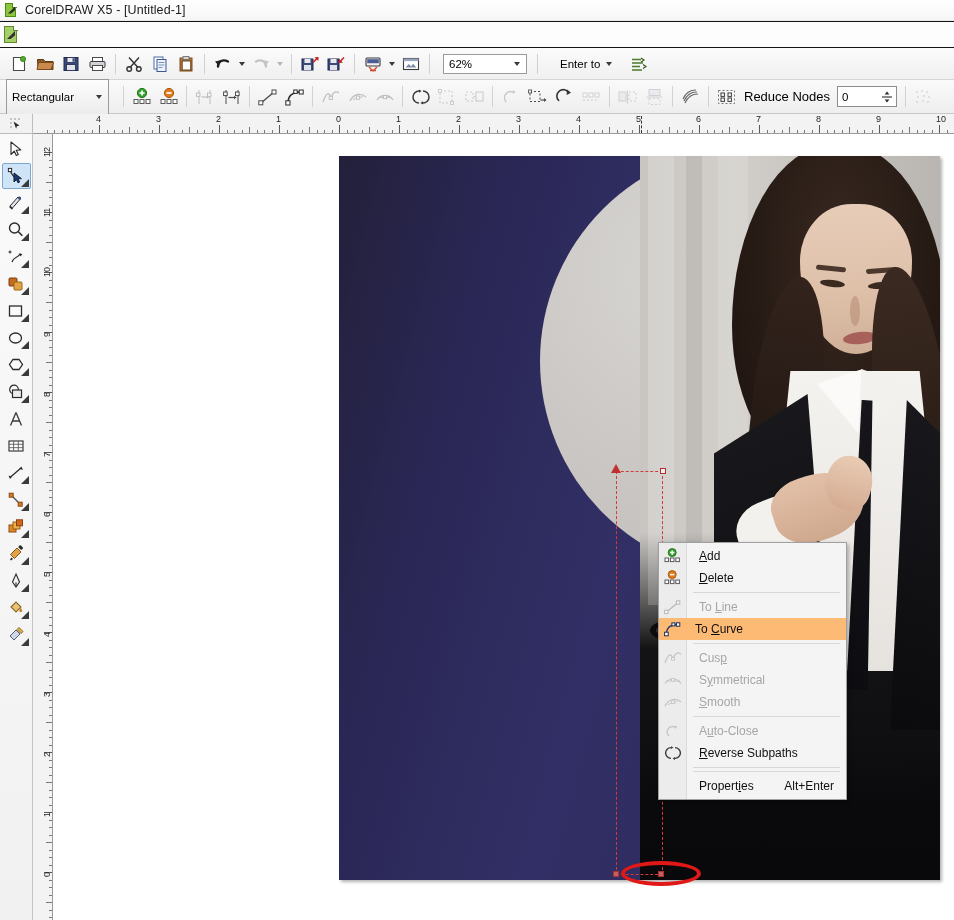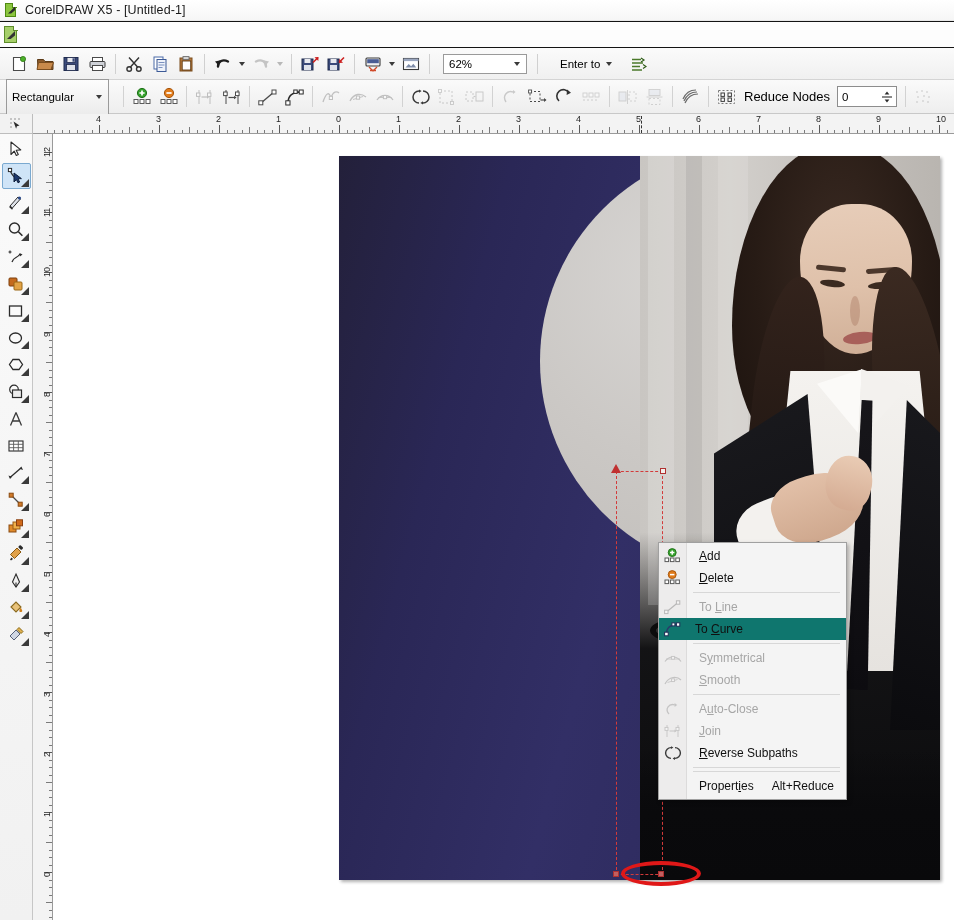--- a/index.html
+++ b/index.html
@@ -291,21 +291,21 @@
     position:relative; height:22px; display:flex; align-items:center;
     padding-left:28px; font-size:12px; color:#101010; white-space:nowrap;
   }
   .ctx-item .ic {
     position:absolute; left:3px; top:2px; width:22px; height:18px;
     display:flex; align-items:center; justify-content:center;
   }
   .ctx-item .lbl { padding-left:12px; }
   .ctx-item .lbl u { text-decoration:underline; }
   .ctx-item.disabled { color:#a6a6a6; }
-  .ctx-item.selected { background:#0f766e;padding-left:24px; }
+  .ctx-item.selected { background:#fdba74;padding-left:24px; }
   .ctx-item .accel { margin-left:auto; padding-right:12px; font-size:12px; }
   .ctx-sep { height:1px; background:#d7d7d7; margin:3px 6px 3px 34px; }
 
   svg { display:block; }
 </style>
 </head>
 <body>
 
 <div class="app">
 
@@ -1225,20 +1225,29 @@
             <rect x="13.4" y="1.8" width="3.4" height="3.4" fill="#fff" stroke="#1f2d55" stroke-width="1"></rect>
             <rect x="8.9" y="1.9" width="3" height="3" fill="#fff" stroke="#1f2d55" stroke-width="1"></rect>
           </svg>
         </span>
         <span class="lbl">To <u>C</u>urve</span>
       </div>
       <div class="ctx-sep"></div>
       <div class="ctx-item disabled">
         <span class="ic">
           <svg width="20" height="16" viewBox="0 0 20 16" opacity="0.42">
+            <path d="M2 13C5 4 8 2 10 9C12 2 16 2 18 4.5" stroke="#8a8a8a" stroke-width="1.2" fill="none"></path>
+            <rect x="8.6" y="7.4" width="2.8" height="2.8" fill="#fff" stroke="#8a8a8a" stroke-width="0.9"></rect>
+          </svg>
+        </span>
+        <span class="lbl">Cus<u>p</u></span>
+      </div>
+      <div class="ctx-item disabled">
+        <span class="ic">
+          <svg width="20" height="16" viewBox="0 0 20 16" opacity="0.42">
             <path d="M2 11.5C6 5.5 14 5.5 18 11.5" stroke="#8a8a8a" stroke-width="1.2" fill="none"></path>
             <path d="M3 9h14" stroke="#8a8a8a" stroke-width="0.8"></path>
             <rect x="8.6" y="6.4" width="2.8" height="2.8" fill="#fff" stroke="#8a8a8a" stroke-width="0.9"></rect>
           </svg>
         </span>
         <span class="lbl">S<u>y</u>mmetrical</span>
       </div>
       <div class="ctx-item disabled">
         <span class="ic">
           <svg width="20" height="16" viewBox="0 0 20 16" opacity="0.42">
@@ -1251,45 +1260,33 @@
       </div>
       <div class="ctx-sep"></div>
       <div class="ctx-item disabled">
         <span class="ic">
           <svg width="20" height="16" viewBox="0 0 20 16" opacity="0.4">
             <path d="M6 13C1.5 8 6 2 12 4" stroke="#8a8a8a" stroke-width="1.3" fill="none"></path>
             <path d="M11.6 2l2.6 2-2.6 2z" fill="#8a8a8a"></path>
           </svg>
         </span>
         <span class="lbl">A<u>u</u>to-Close</span>
-      </div>
-      <div class="ctx-item disabled">
-        <span class="ic">
-          <svg width="20" height="16" viewBox="0 0 20 16" opacity="0.4">
-            <path d="M4 2v12M15 2v12" stroke="#8a8a8a" stroke-width="0.9"></path>
-            <rect x="2" y="4.4" width="3" height="3" fill="#fff" stroke="#8a8a8a" stroke-width="0.9"></rect>
-            <rect x="13" y="4.4" width="3" height="3" fill="#fff" stroke="#8a8a8a" stroke-width="0.9"></rect>
-            <path d="M6.5 8h5.5" stroke="#8a8a8a" stroke-width="1"></path>
-            <path d="M11.5 6.5l2.2 1.5-2.2 1.5z" fill="#8a8a8a"></path>
-          </svg>
-        </span>
-        <span class="lbl"><u>J</u>oin</span>
       </div>
       <div class="ctx-item">
         <span class="ic">
           <svg width="20" height="16" viewBox="0 0 20 16">
             <path d="M8 2.6A5.4 5.4 0 0 0 8 13.4" stroke="#3a3a3a" stroke-width="1.4" fill="none"></path>
             <path d="M12 13.4A5.4 5.4 0 0 0 12 2.6" stroke="#3a3a3a" stroke-width="1.4" fill="none"></path>
             <path d="M8 1.2l2.4 1.4L8 4z" fill="#3a3a3a"></path>
             <path d="M12 12l-2.4 1.5L12 15z" fill="#3a3a3a"></path>
           </svg>
         </span>
         <span class="lbl"><u>R</u>everse Subpaths</span>
       </div>
       <div class="ctx-sep"></div>
       <div class="ctx-sep"></div>
       <div class="ctx-item">
         <span class="lbl">Propert<u>i</u>es</span>
-        <span class="accel">Alt+Reduce</span>
+        <span class="accel">Alt+Enter</span>
       </div>
     </div>
 
 </div>
 
 </body></html>

